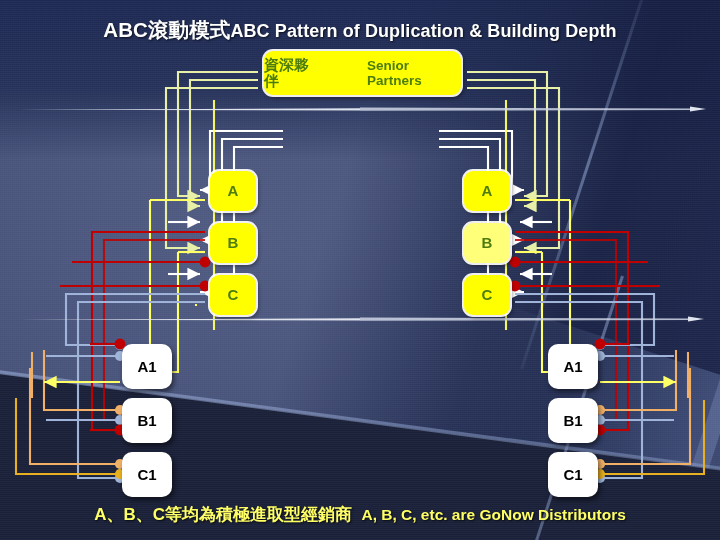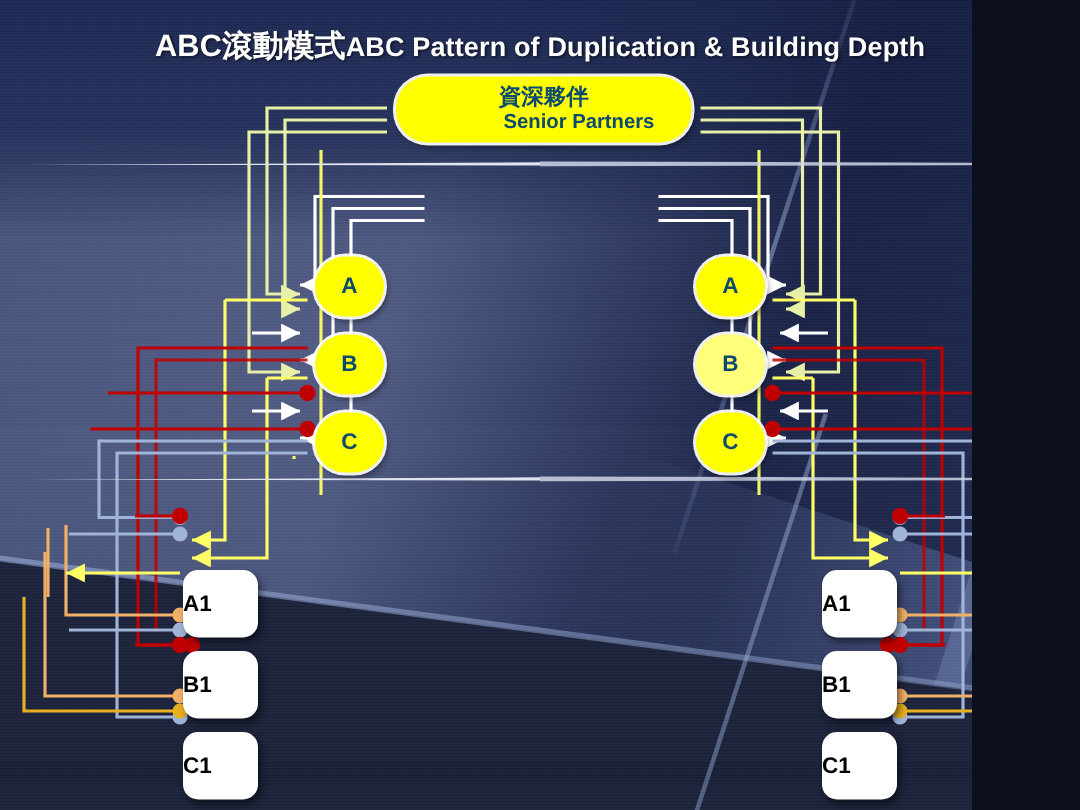--- a/index.html
+++ b/index.html
@@ -1,17 +1,17 @@
 <!DOCTYPE html>
 <html><head>
 <meta charset="utf-8">
 <style>
   html,body{margin:0;padding:0;background:#0c0f1d;}
   #slide{
-    position:relative;width:648px;height:540px;overflow:hidden;
+    position:relative;width:720px;height:540px;overflow:hidden;
     font-family:"Liberation Sans","DejaVu Sans",sans-serif;
     background:#39456e;
   }
   
   .bg-base{
     position:absolute;inset:0;
     background:
       radial-gradient(ellipse 900px 520px at 36% 44%, #525d85 0%, #49547c 38%, #3c4871 68%, #2f3a63 100%);
   }
   .bg-topdark{
@@ -66,31 +66,31 @@
   }
   .title .en{font-size:18px;font-weight:bold;}
   .footer{
     position:absolute;left:0;top:503px;width:720px;text-align:center;
     color:#ffff66;font-size:17px;font-weight:bold;white-space:nowrap;
     text-shadow:1px 1px 2px rgba(0,0,0,.7);
   }
   .footer .en{font-size:15.5px;}
   
   .ybox{
-    position:absolute;background:#ffff00;border-radius:21px;
+    position:absolute;background:#ffff00;border-radius:9px;
     box-shadow:0 0 0 2px rgba(255,255,255,.92), 2px 3px 4px rgba(0,0,0,.45);
-    display:flex;flex-direction:column;align-items:center;justify-content:center;
-    color:#0c4a6e;line-height:1.08;
+    display:flex;flex-direction:row;align-items:center;justify-content:center;
+    color:#4d7c0f;line-height:1.08;
   }
   .ybox.light{background:#ffff7a;}
   .wbox{
     position:absolute;background:#ffffff;border-radius:10px;
     box-shadow:2px 3px 5px rgba(0,0,0,.5);
-    display:flex;align-items:center;
-    color:#000;font-size:15px;font-weight:bold;margin-top:36px;
+    display:flex;align-items:center;justify-content:center;
+    color:#000;font-size:15px;font-weight:bold;
   }
   .b-senior{left:264px;top:51px;width:197px;height:44px;}
   .b-senior .cn{font-size:15px;font-weight:bold;}
   .b-senior .en{font-size:13.5px;font-weight:bold;margin-top:1px;margin-left:47px;}
   .b-you{left:286px;top:122px;width:150px;height:32px;}
   .b-you .cn{font-size:15.5px;font-weight:bold;}
   .abc{width:46px;height:40px;font-size:15px;font-weight:bold;}
   .abc span{font-size:15px;font-weight:bold;}
 </style>
 </head>
@@ -263,14 +263,17 @@
   <div class="wbox" style="left:548px;top:344px;width:50px;height:45px">
     <span>A1</span>
   </div>
   <div class="wbox" style="left:548px;top:398px;width:50px;height:45px">
     <span>B1</span>
   </div>
   <div class="wbox" style="left:548px;top:452px;width:50px;height:45px">
     <span>C1</span>
   </div>
 
+  <div class="footer">
+    <span>A、B、C等均為積極進取型經銷商</span><span>&nbsp;&nbsp;</span><span class="en">A, B, C, etc. are GoNow Distributors</span>
+  </div>
 
 </div>
 
 </body></html>

